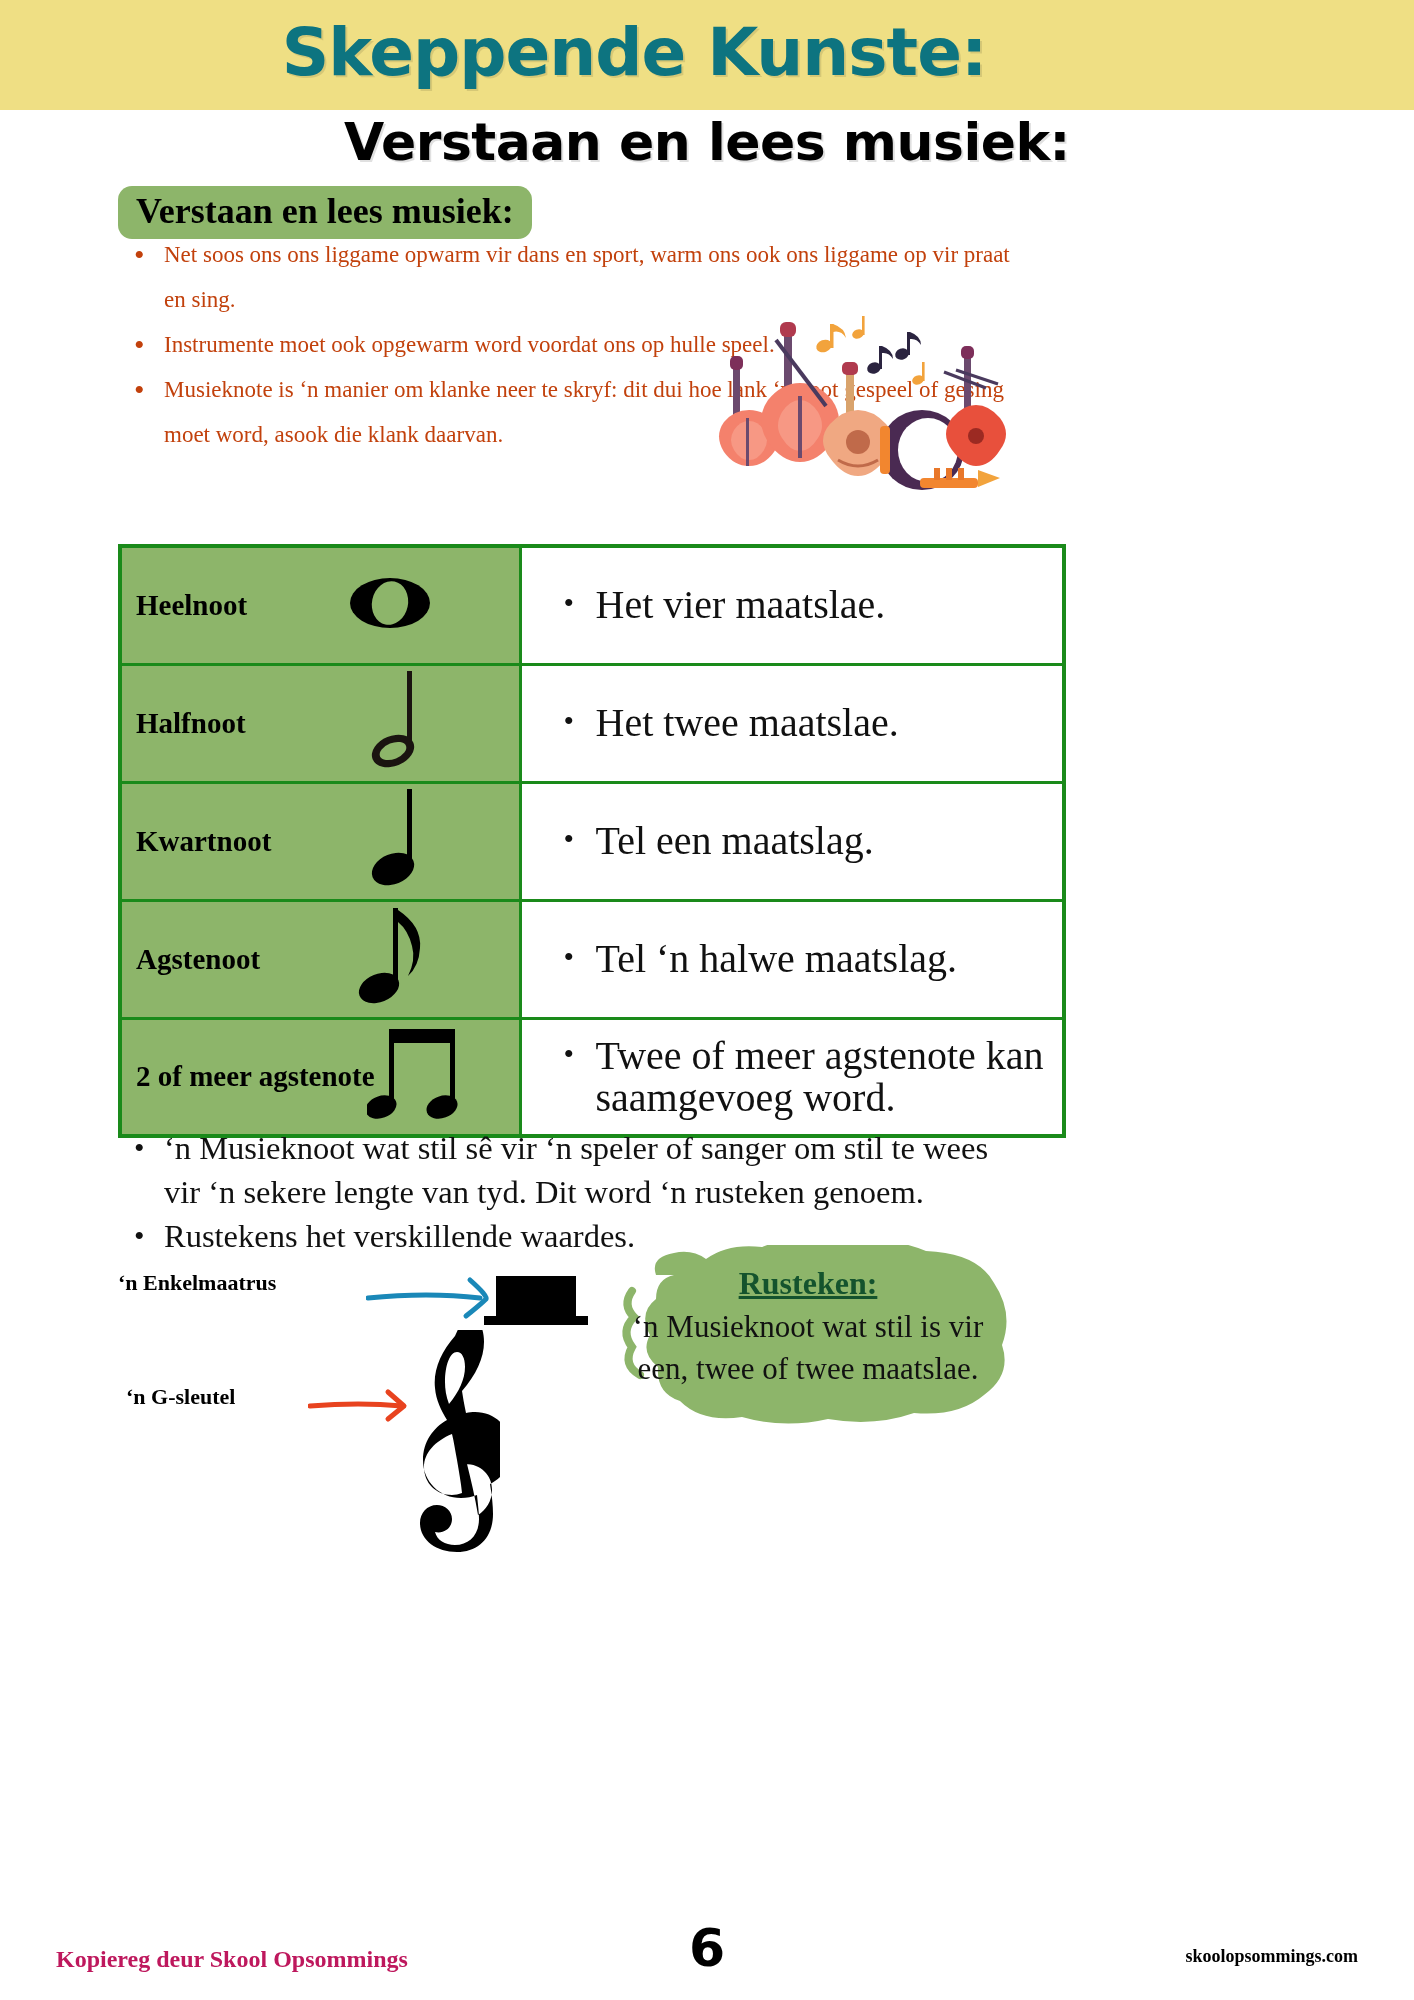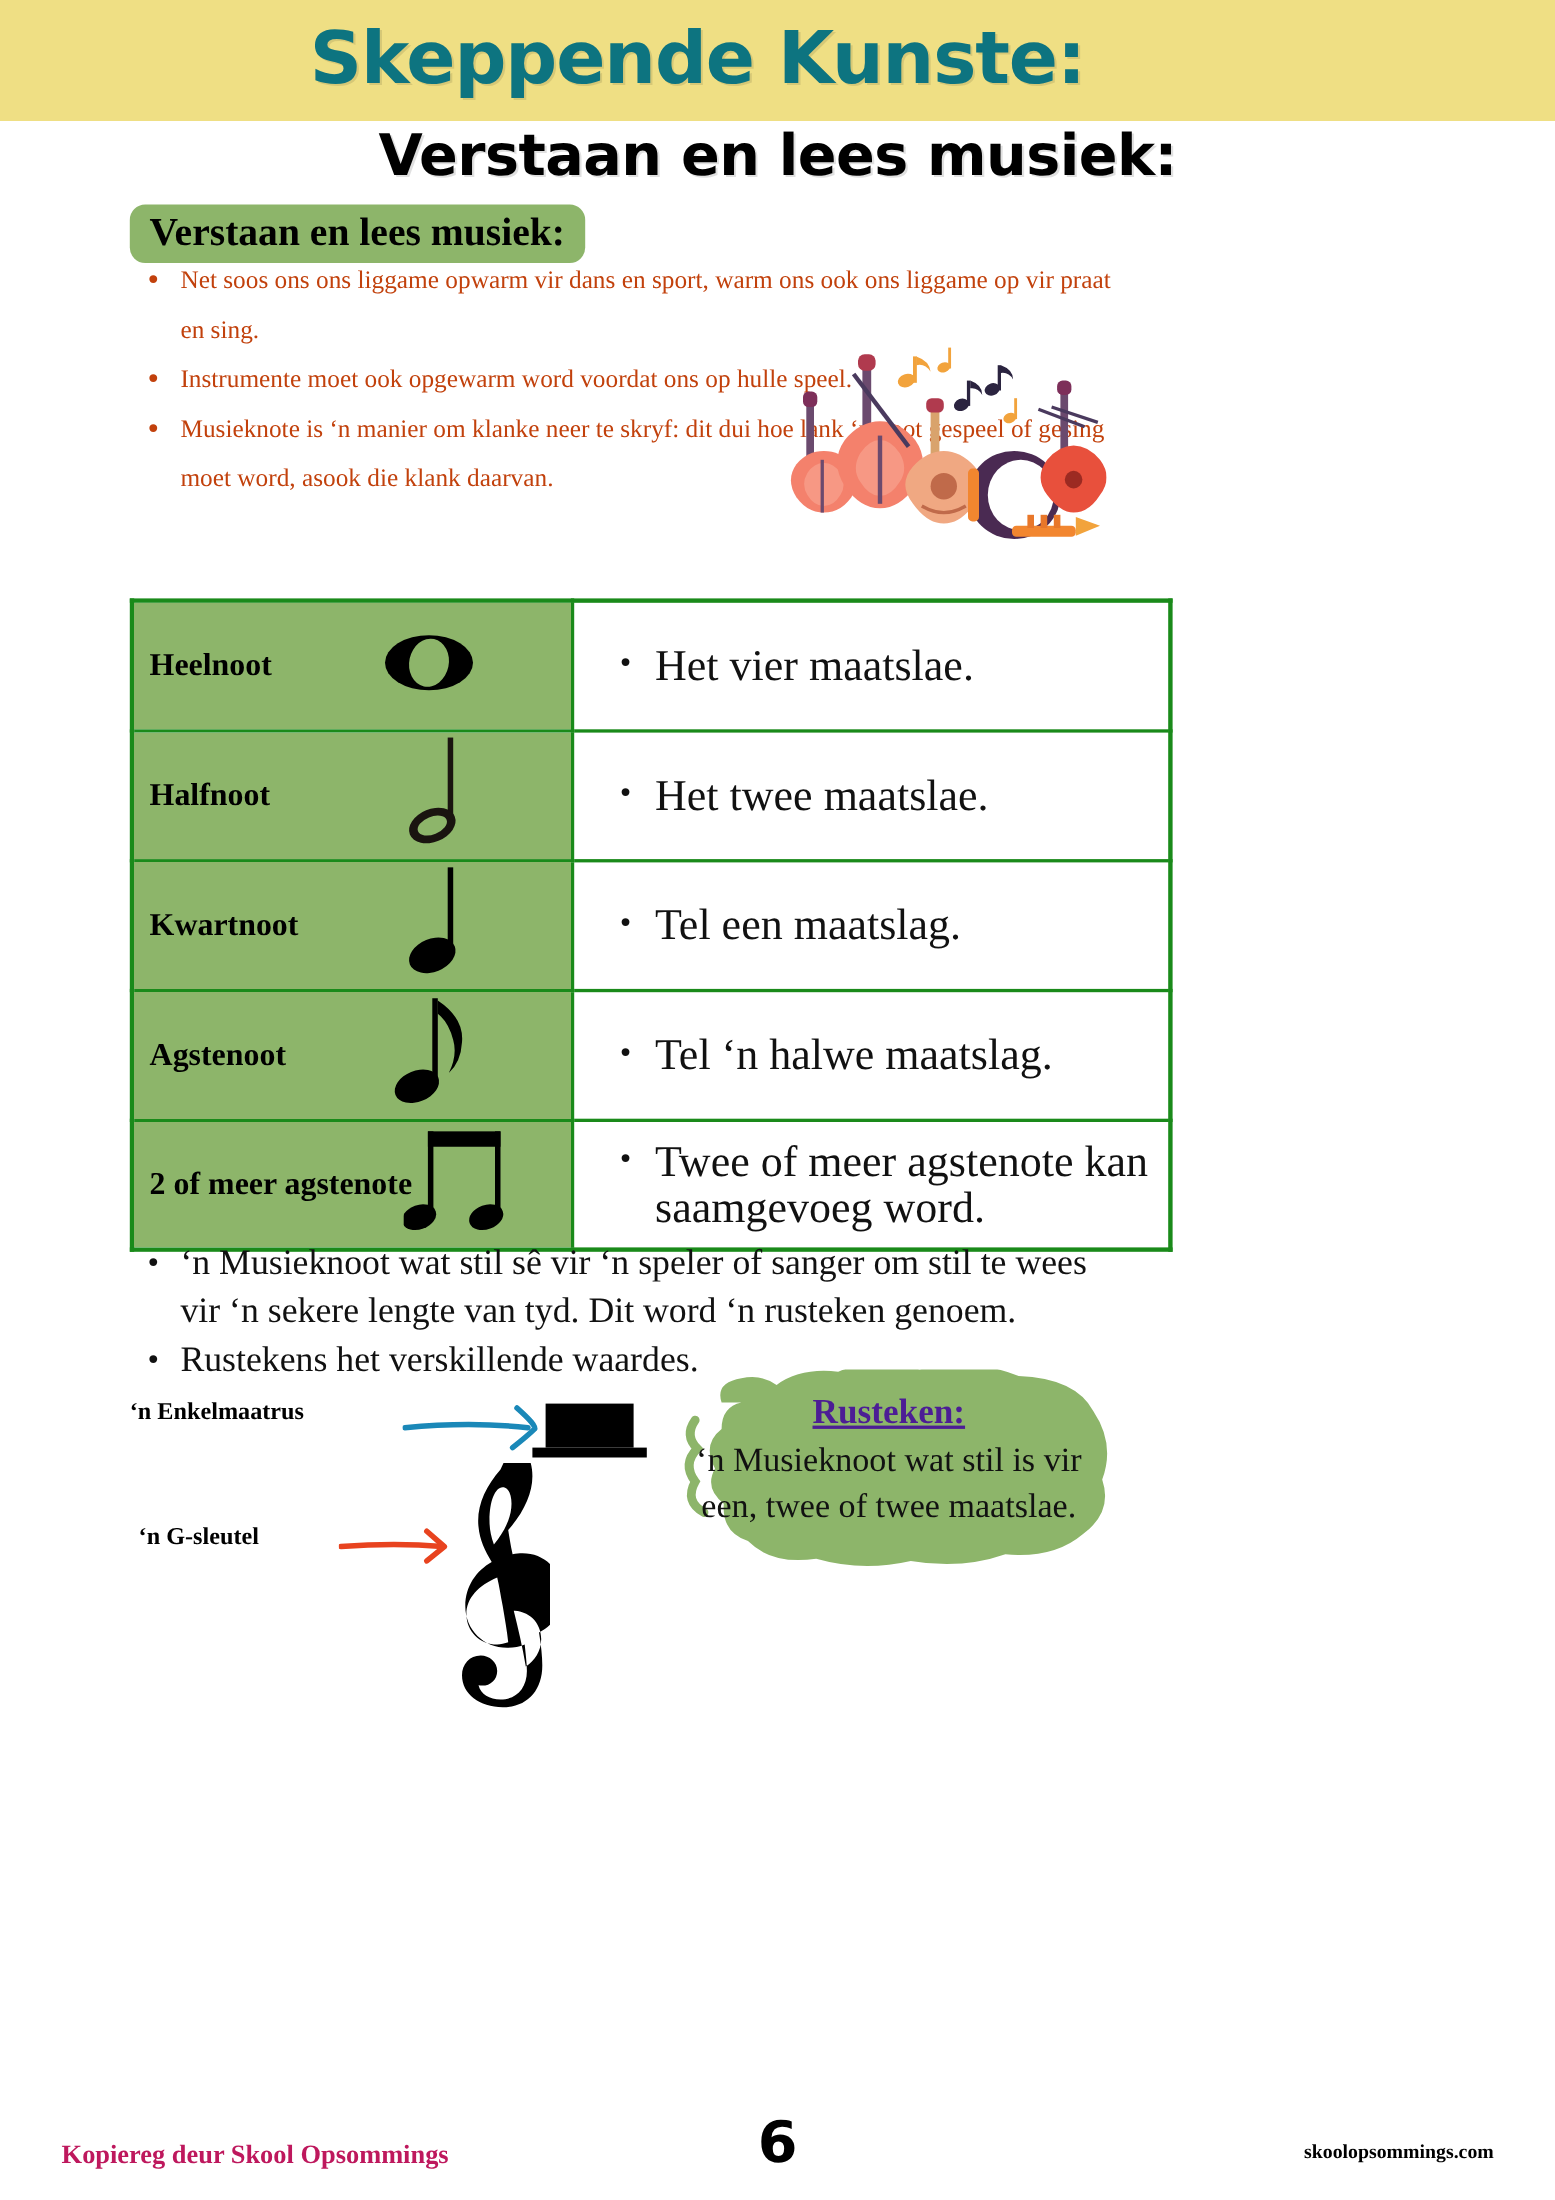--- a/index.html
+++ b/index.html
@@ -197,21 +197,21 @@
     position: absolute;
     left: 36px; top: 20px;
     width: 360px;
     text-align: center;
   }
   .callout-title {
     font-family: "Liberation Serif", serif;
     font-weight: bold;
     font-size: 32px;
     text-decoration: underline;
-    color: #4c1d95;
+    color: #14532d;
     margin-bottom: 4px;
   }
   .callout-body {
     font-size: 31px;
     line-height: 42px;
     color: #111;
   }
 
   
   .footer-left {

